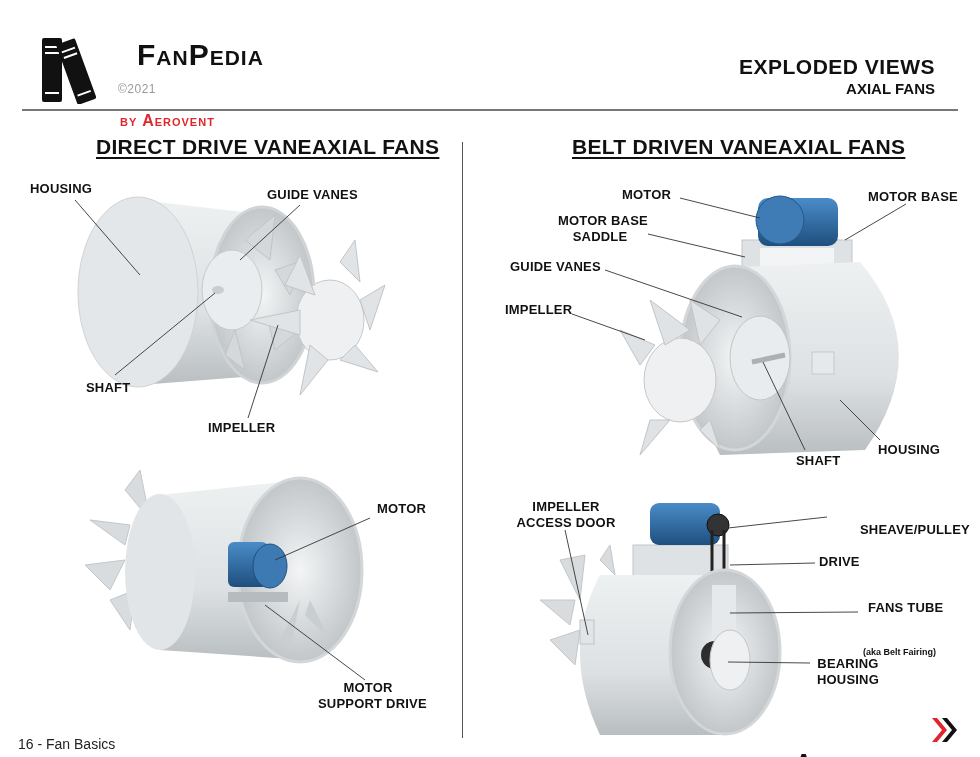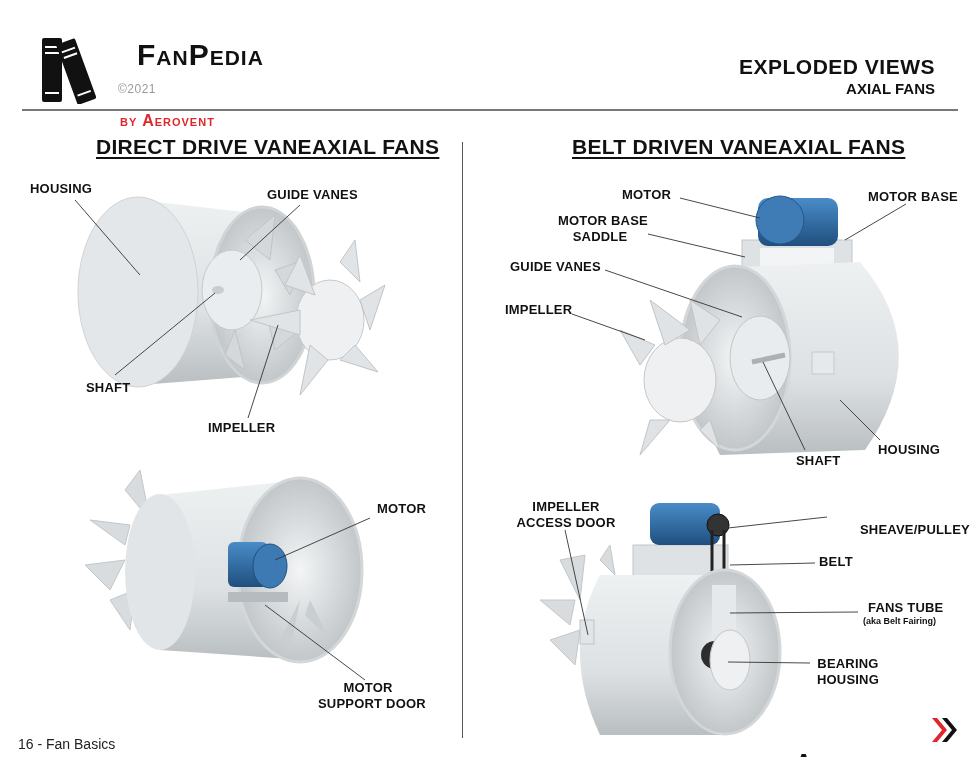--- a/index.html
+++ b/index.html
@@ -9,21 +9,21 @@
   .brand-title { left:123px; top:40px; font-size:30px; font-weight:bold; letter-spacing:1px; color:#111; font-variant:small-caps; font-family:"Liberation Sans", sans-serif; line-height:30px;margin-left:14px; }
   .brand-sub { left:120px; top:72px; font-size:16px; font-weight:bold; color:#e0262c; font-variant:small-caps; letter-spacing:1px; line-height:16px;margin-top:41px; }
   .brand-copy { left:118px; top:83px; font-size:12px; color:#9a9a9a; letter-spacing:0.5px; line-height:12px; }
   .page-title { right:45px; top:56px; font-size:21px; font-weight:bold; text-align:right; line-height:22px; letter-spacing:0.5px; }
   .page-subtitle { right:45px; top:81px; font-size:15px; font-weight:bold; text-align:left; line-height:16px; }
   .header-rule { left:22px; top:109px; width:936px; height:2px; background:#777; }
   .divider { left:462px; top:142px; width:1px; height:596px; background:#555; }
   .section-title { top:135px; font-size:21px; font-weight:bold; text-decoration:underline; text-underline-offset:3px; letter-spacing:0.3px; white-space:nowrap; }
   .lbl { font-size:13px; font-weight:bold; line-height:16px; white-space:nowrap; letter-spacing:0.2px; }
   .lbl.center { text-align:center; }
-  .lbl-small { font-size:9px; font-weight:bold; line-height:11px; white-space:nowrap; }
+  .lbl-small { font-size:9px; font-weight:bold; line-height:11px; white-space:nowrap;margin-top:31px; }
   .footer { left:18px; top:736px; font-size:14px; color:#222; }
   .aero-logo { left:795px; top:715px;margin-top:36px; }
   .aero-name { font-size:24px; font-weight:bold; font-variant:small-caps; letter-spacing:2px; color:#111; line-height:24px; }
   .aero-tag { font-size:6px; color:#e0262c; letter-spacing:1.2px; font-variant:small-caps; margin-top:1px; }
   .aero-chev { left:930px; top:716px; }
   svg.illus { position:absolute; left:0; top:0; width:980px; height:757px; }
 </style>
 </head>
 <body>
 
@@ -177,40 +177,40 @@
 <div class="abs section-title" style="left:572px;">BELT DRIVEN VANEAXIAL FANS</div>
 
 <div class="abs lbl" style="left:30px; top:181px;">HOUSING</div>
 <div class="abs lbl" style="left:267px; top:187px;">GUIDE VANES</div>
 <div class="abs lbl" style="left:86px; top:380px;">SHAFT</div>
 <div class="abs lbl" style="left:208px; top:420px;">IMPELLER</div>
 
 <div class="abs lbl" style="left:377px; top:501px;">MOTOR</div>
 <div class="abs lbl center" style="left:318px; top:680px; width:100px;">
   <div>MOTOR</div>
-  <div>SUPPORT DOOR</div>
+  <div>SUPPORT DRIVE</div>
 </div>
 
 <div class="abs lbl" style="left:622px; top:187px;">MOTOR</div>
 <div class="abs lbl" style="left:868px; top:189px;">MOTOR BASE</div>
 <div class="abs lbl center" style="left:558px; top:213px; width:84px;">
   <div>MOTOR BASE</div>
   <div>SADDLE</div>
 </div>
 <div class="abs lbl" style="left:510px; top:259px;">GUIDE VANES</div>
 <div class="abs lbl" style="left:505px; top:302px;">IMPELLER</div>
 <div class="abs lbl" style="left:796px; top:453px;">SHAFT</div>
 <div class="abs lbl" style="left:878px; top:442px;">HOUSING</div>
 
 <div class="abs lbl center" style="left:516px; top:499px; width:100px;">
   <div>IMPELLER</div>
   <div>ACCESS DOOR</div>
 </div>
 <div class="abs lbl" style="left:860px; top:509px;margin-top:13px;">SHEAVE/PULLEY</div>
-<div class="abs lbl" style="left:819px; top:554px;">BELT</div>
+<div class="abs lbl" style="left:819px; top:554px;">DRIVE</div>
 <div class="abs lbl" style="left:868px; top:600px;">FANS TUBE</div>
 <div class="abs lbl-small" style="left:863px; top:616px;">(aka Belt Fairing)</div>
 <div class="abs lbl center" style="left:810px; top:656px; width:76px;">
   <div>BEARING</div>
   <div>HOUSING</div>
 </div>
 
 <div class="abs footer">16 - Fan Basics</div>
 <div class="abs aero-logo">
   <div class="aero-name">Aerovent</div>

